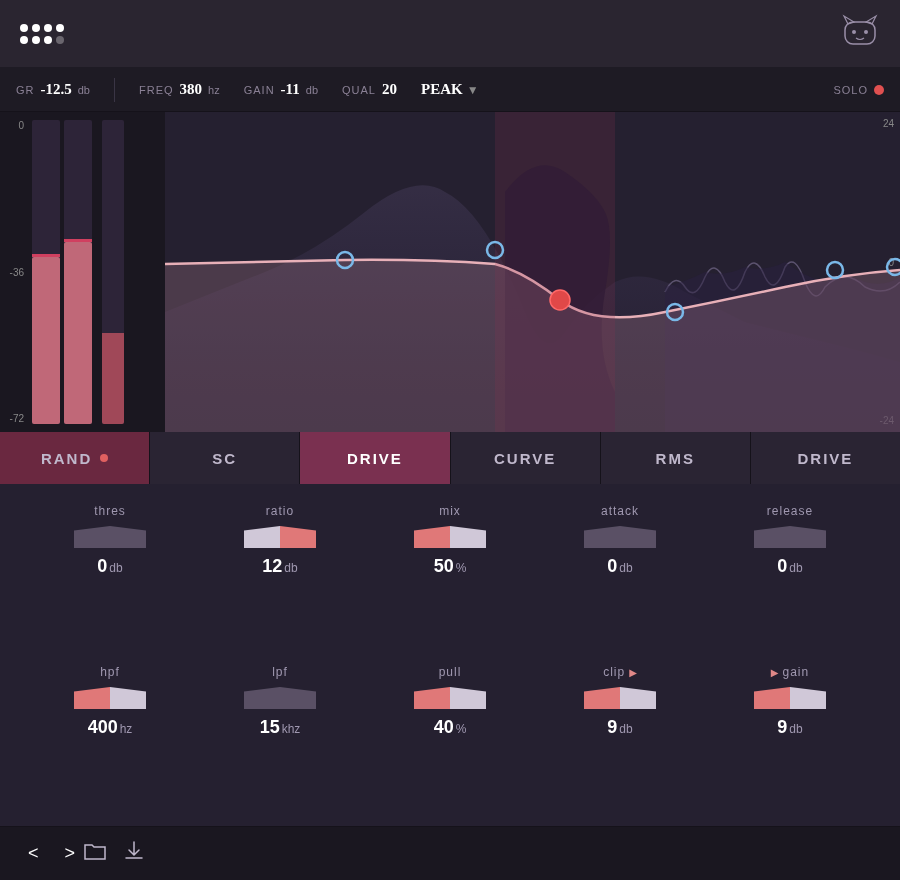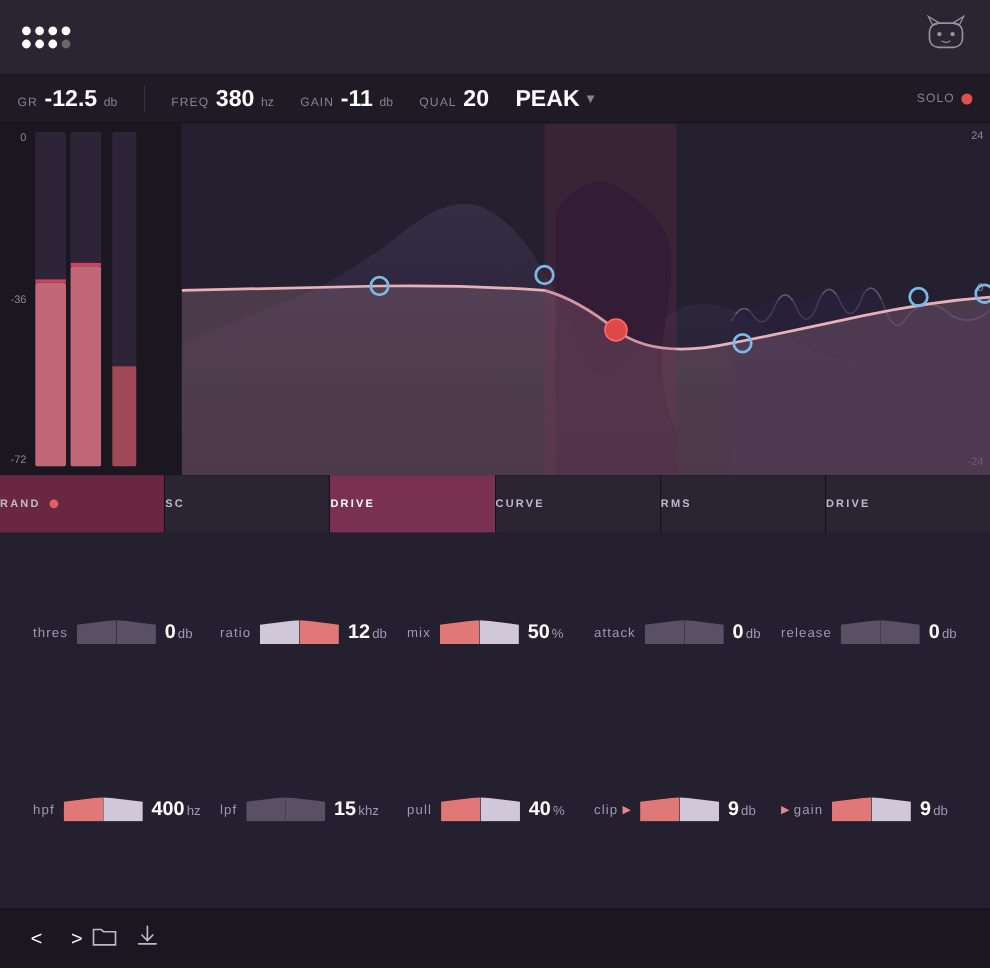--- a/index.html
+++ b/index.html
@@ -63,23 +63,24 @@
       display: flex;
       align-items: baseline;
       gap: 6px;
     }
     .toolbar-label {
       font-size: 11px;
       color: #8a8095;
       letter-spacing: 1px;
     }
     .toolbar-value {
-      font-size: 21px;
+      font-size: 15px;
       font-weight: bold;
       color: #fff;
+      font-family: Liberation Serif, serif;
     }
     .toolbar-unit {
       font-size: 11px;
       color: #8a8095;
     }
     .toolbar-separator {
       width: 1px;
       height: 24px;
       background: #3a3545;
     }
@@ -154,21 +155,22 @@
     
     .tabs {
       display: flex;
       height: 52px;
       background: #1e1b24;
     }
     .tab {
       flex: 1;
       display: flex;
       align-items: center;
-      font-size: 10px;
+      justify-content: center;
+      font-size: 15px;
       font-weight: bold;
       letter-spacing: 2px;
       cursor: pointer;
       position: relative;
       color: #c0b8cc;
       background: #2a2433;
       border-right: 1px solid #15121a;
     }
     .tab.active {
       background: #7a3050;
@@ -189,21 +191,21 @@
     .controls {
       padding: 20px 30px;
       display: grid;
       grid-template-columns: repeat(5, 1fr);
       gap: 20px 10px;
       background: #252030;
       flex: 1;
     }
     .control-group {
       display: flex;
-      flex-direction: row;
+      flex-direction: column;
       align-items: center;
       gap: 8px;
     }
     .control-label {
       font-size: 12px;
       color: #a098b0;
       letter-spacing: 1px;
     }
     .control-label-row {
       display: flex;

